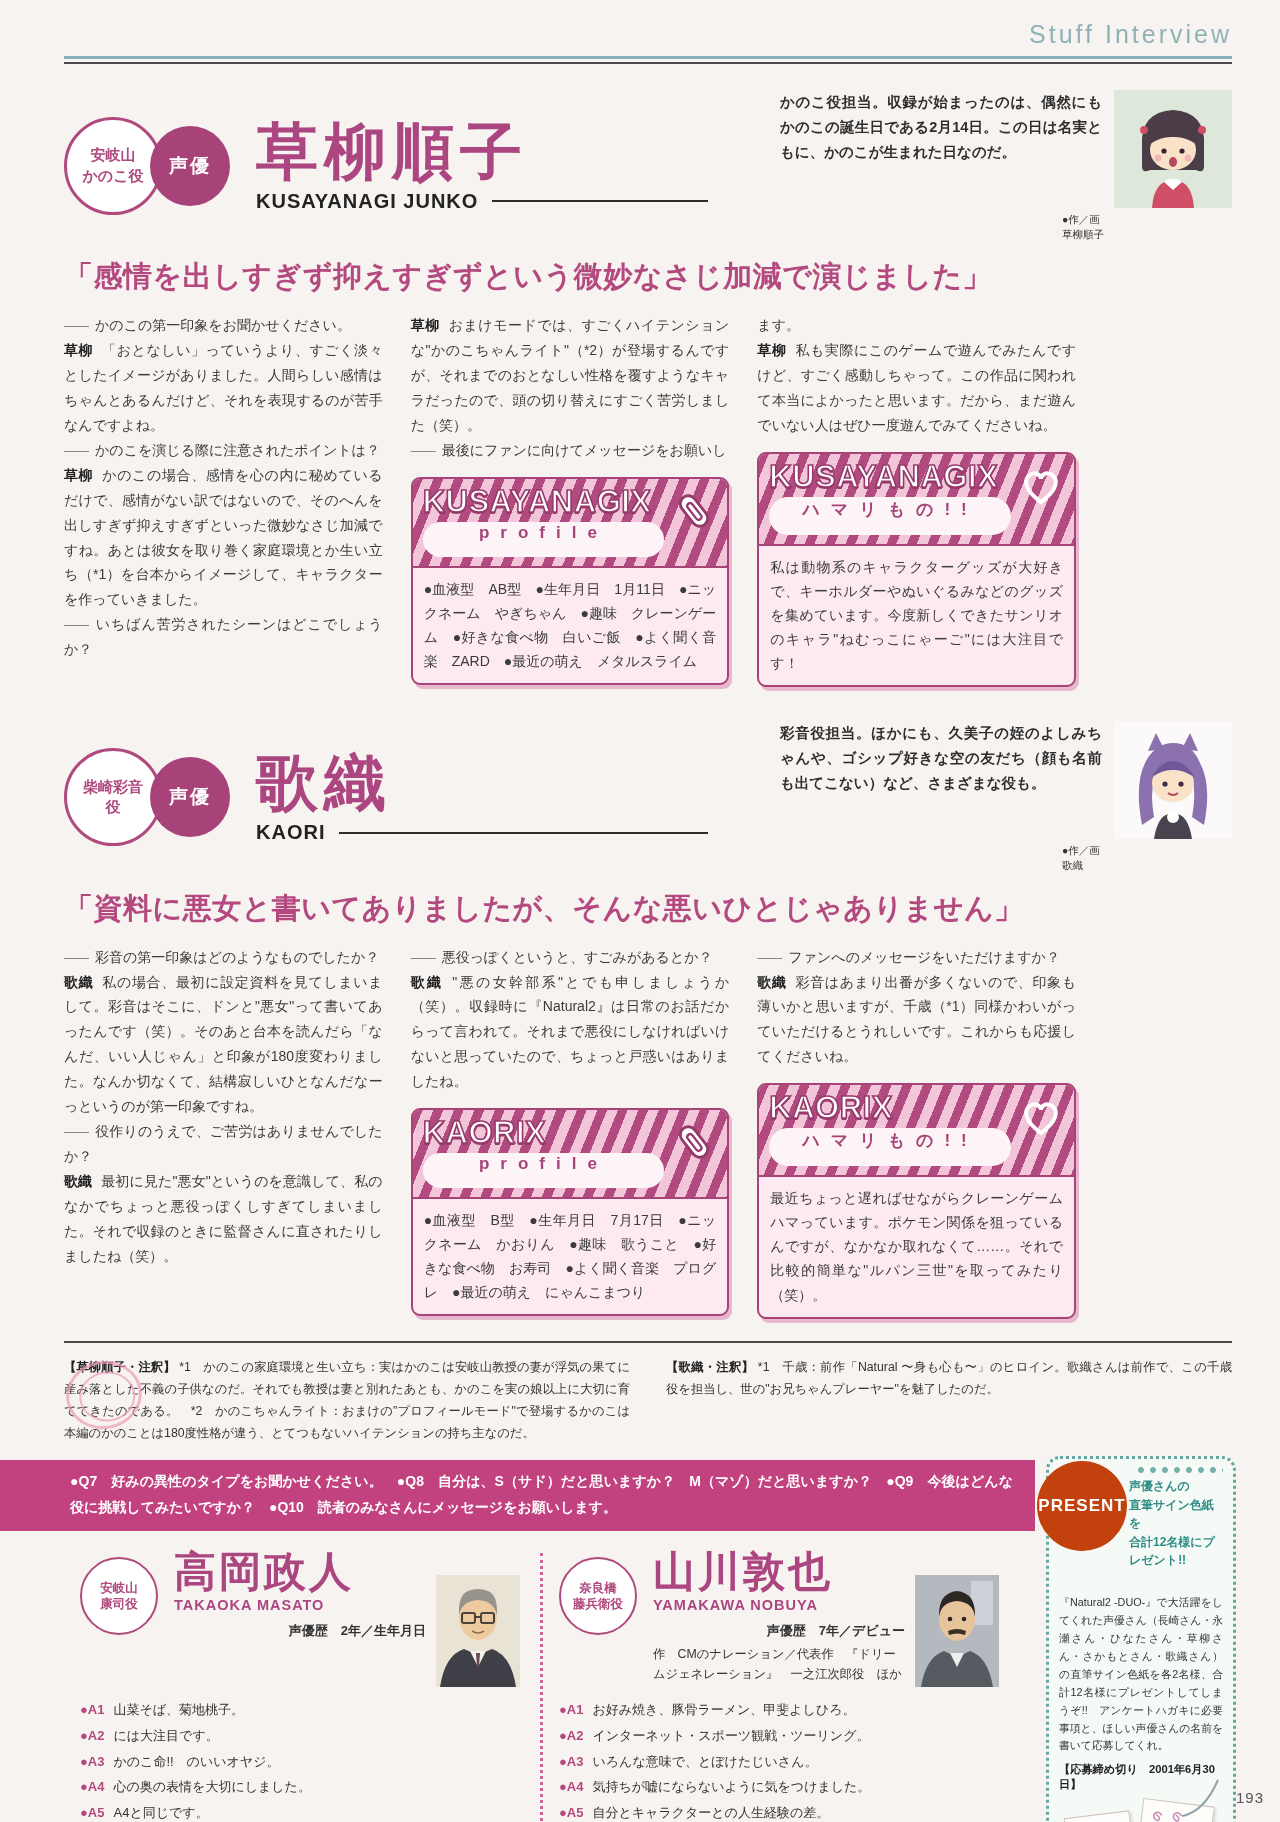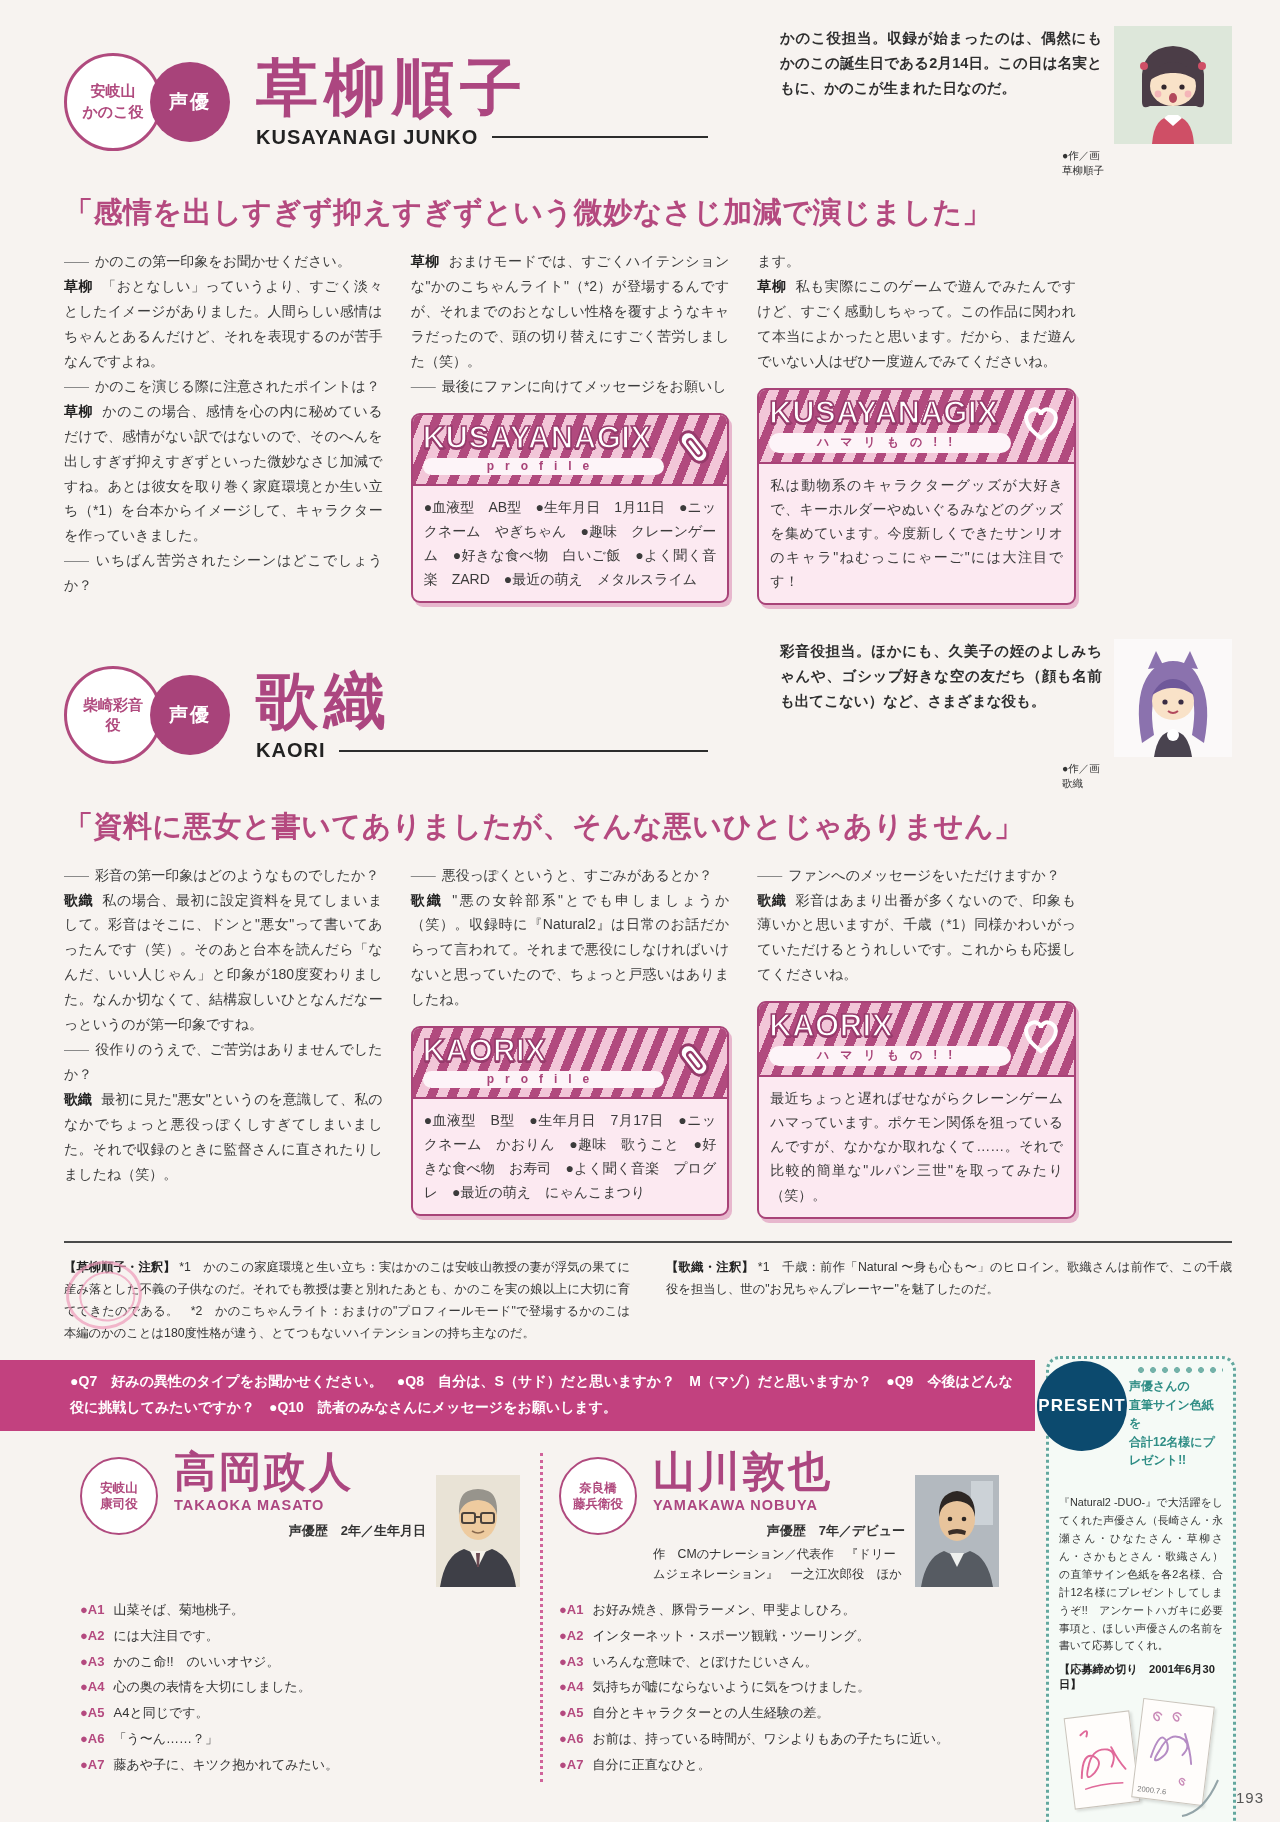--- a/index.html
+++ b/index.html
@@ -51,21 +51,21 @@
   .lead.spk { font-weight:bold; color:#222; }
 
   
   .pbox { margin-top:14px; border:2px solid #a84378; border-radius:9px; overflow:hidden;
           box-shadow:3px 4px 0 #e7b7cd; background:#fce9f1; }
   .pbox-head { position:relative; padding:7px 10px 9px;
     background:repeating-linear-gradient(112deg,#b14a7e 0 9px,#f2c6d8 9px 19px); }
   .pbox-title { font-size:31px; font-weight:900; letter-spacing:0.5px; color:#fff;
     -webkit-text-stroke:1.6px #963a6b; text-shadow:0 2px 0 #963a6b; line-height:1; }
   .pbox-pill { margin-top:5px; background:#fdf4f8; border-radius:999px; width:82%;
-    text-align:center; color:#a84378; font-weight:bold; font-size:12px; letter-spacing:11px; padding:1px 0 2px; }
+    text-align:center; color:#a84378; font-weight:bold; font-size:17px; letter-spacing:11px; padding:1px 0 14px; }
   .pbox-icon { position:absolute; top:9px; right:10px; width:46px; height:46px; }
   .pbox-body { border-top:2px solid #a84378; padding:9px 11px 10px; font-size:14px; line-height:1.72; color:#3b3b3b; text-align:justify; }
 
   
   .notes { position:relative; margin:22px 48px 0 64px; border-top:2px solid #4a4a4a; padding-top:13px;
            column-count:2; column-gap:36px; font-size:12.3px; line-height:1.8; color:#333; text-align:justify; }
   .notes b { color:#222; }
   .note-mark { position:absolute; left:2px; top:18px; width:76px; height:68px; border:3px solid #ef9cba;
                border-radius:50%; transform:rotate(-10deg); opacity:.7; pointer-events:none; }
   .note-mark::after { content:""; position:absolute; left:10px; top:8px; width:52px; height:46px;
@@ -93,41 +93,46 @@
   .ansno { color:#b4497f; font-weight:bold; margin-right:9px; }
 
   
   .present { position:absolute; top:-4px; right:44px; width:190px; }
   .present-box { position:relative; border:3px dotted #63a79e; border-radius:14px; background:#f5faf6;
                  padding:10px 10px 12px; min-height:446px; }
   .present-dots { position:absolute; top:7px; left:86px; right:10px; height:8px;
     background-image:radial-gradient(circle,#74b2a9 2.6px,transparent 3.2px); background-size:12px 8px; background-repeat:repeat-x; }
   .present-head { position:relative; padding-left:62px; min-height:86px; display:flex; align-items:center; margin-top:8px; }
   .present-badge { position:absolute; left:-22px; top:-16px; width:90px; height:90px; border-radius:50%;
-    background:#0c4a6e; color:#fff; display:flex; align-items:center; justify-content:center;
+    background:#c2410c; color:#fff; display:flex; align-items:center; justify-content:center;
     font-size:17px; font-weight:800; letter-spacing:1px; }
   .present-title { font-size:12px; font-weight:800; color:#2f8d85; line-height:1.55; white-space:pre-line; margin-left:8px; }
   .present-body { margin-top:24px; font-size:10.8px; line-height:1.66; color:#333; text-align:justify; }
   .present-deadline { margin-top:7px; font-size:11.2px; font-weight:bold; color:#222; }
   .sigs { position:relative; height:168px; margin-top:8px; }
   .sigcard { position:absolute; background:#fffdfb; border:1px solid #c9c4bb; box-shadow:2px 2px 3px rgba(0,0,0,.12); }
   .sigcard.c1 { left:10px; top:14px; width:66px; height:92px; transform:rotate(-7deg); }
   .sigcard.c2 { right:14px; top:2px; width:72px; height:100px; transform:rotate(7deg); }
   .sigcard svg { width:100%; height:100%; }
   .sigdate { position:absolute; bottom:4px; left:4px; font-size:7.5px; color:#777; }
 
   
   .pagenum { position:absolute; right:16px; bottom:16px; font-size:15px; color:#555; letter-spacing:1px; }
   .pagecurve { position:absolute; right:44px; bottom:4px; }
 </style>
 </head>
 <body>
 
 <div class="page">
 
+  <div class="tophead">
+    <div class="hname">Stuff Interview</div>
+    <div class="rule1"></div>
+    <div class="rule2"></div>
+  </div>
 
   <div class="inner">
 
     <div class="sechead">
       <div class="circ-role" style="white-space: pre-line;">安岐山
 かのこ役</div>
       <div class="circ-badge">声優</div>
       <div class="namewrap">
         <div class="bigname">草柳順子</div>
         <div class="romajirow">

